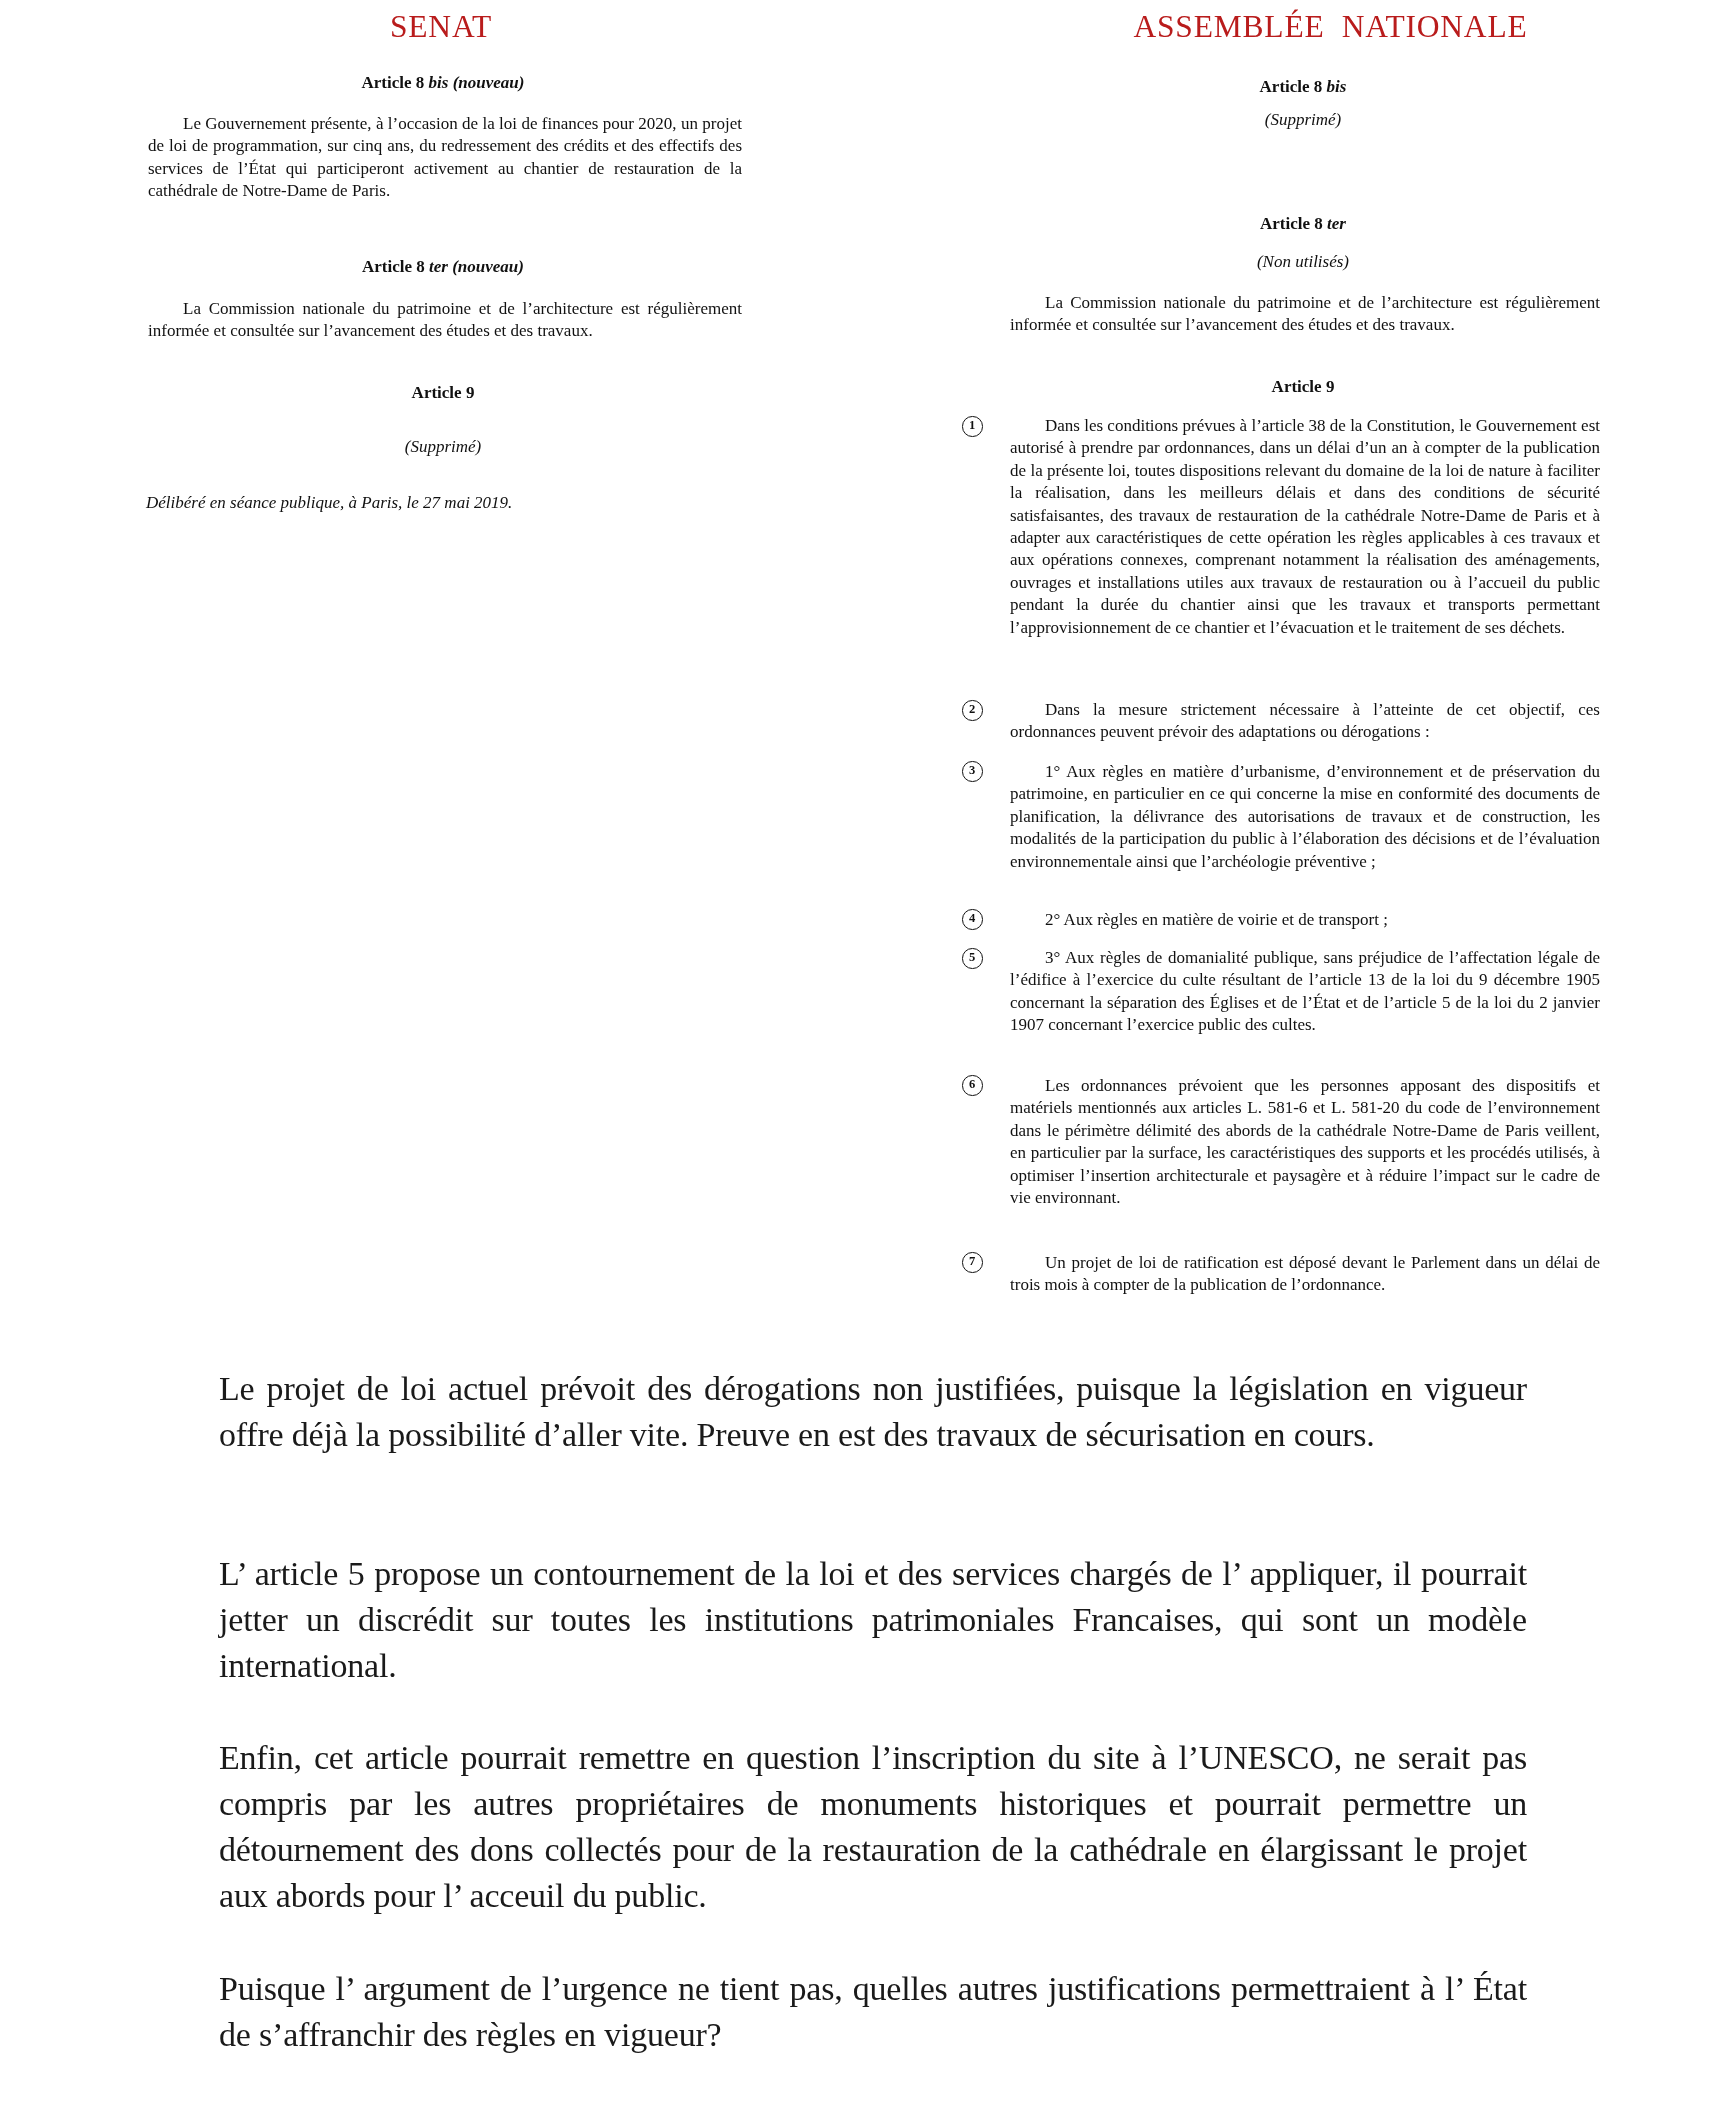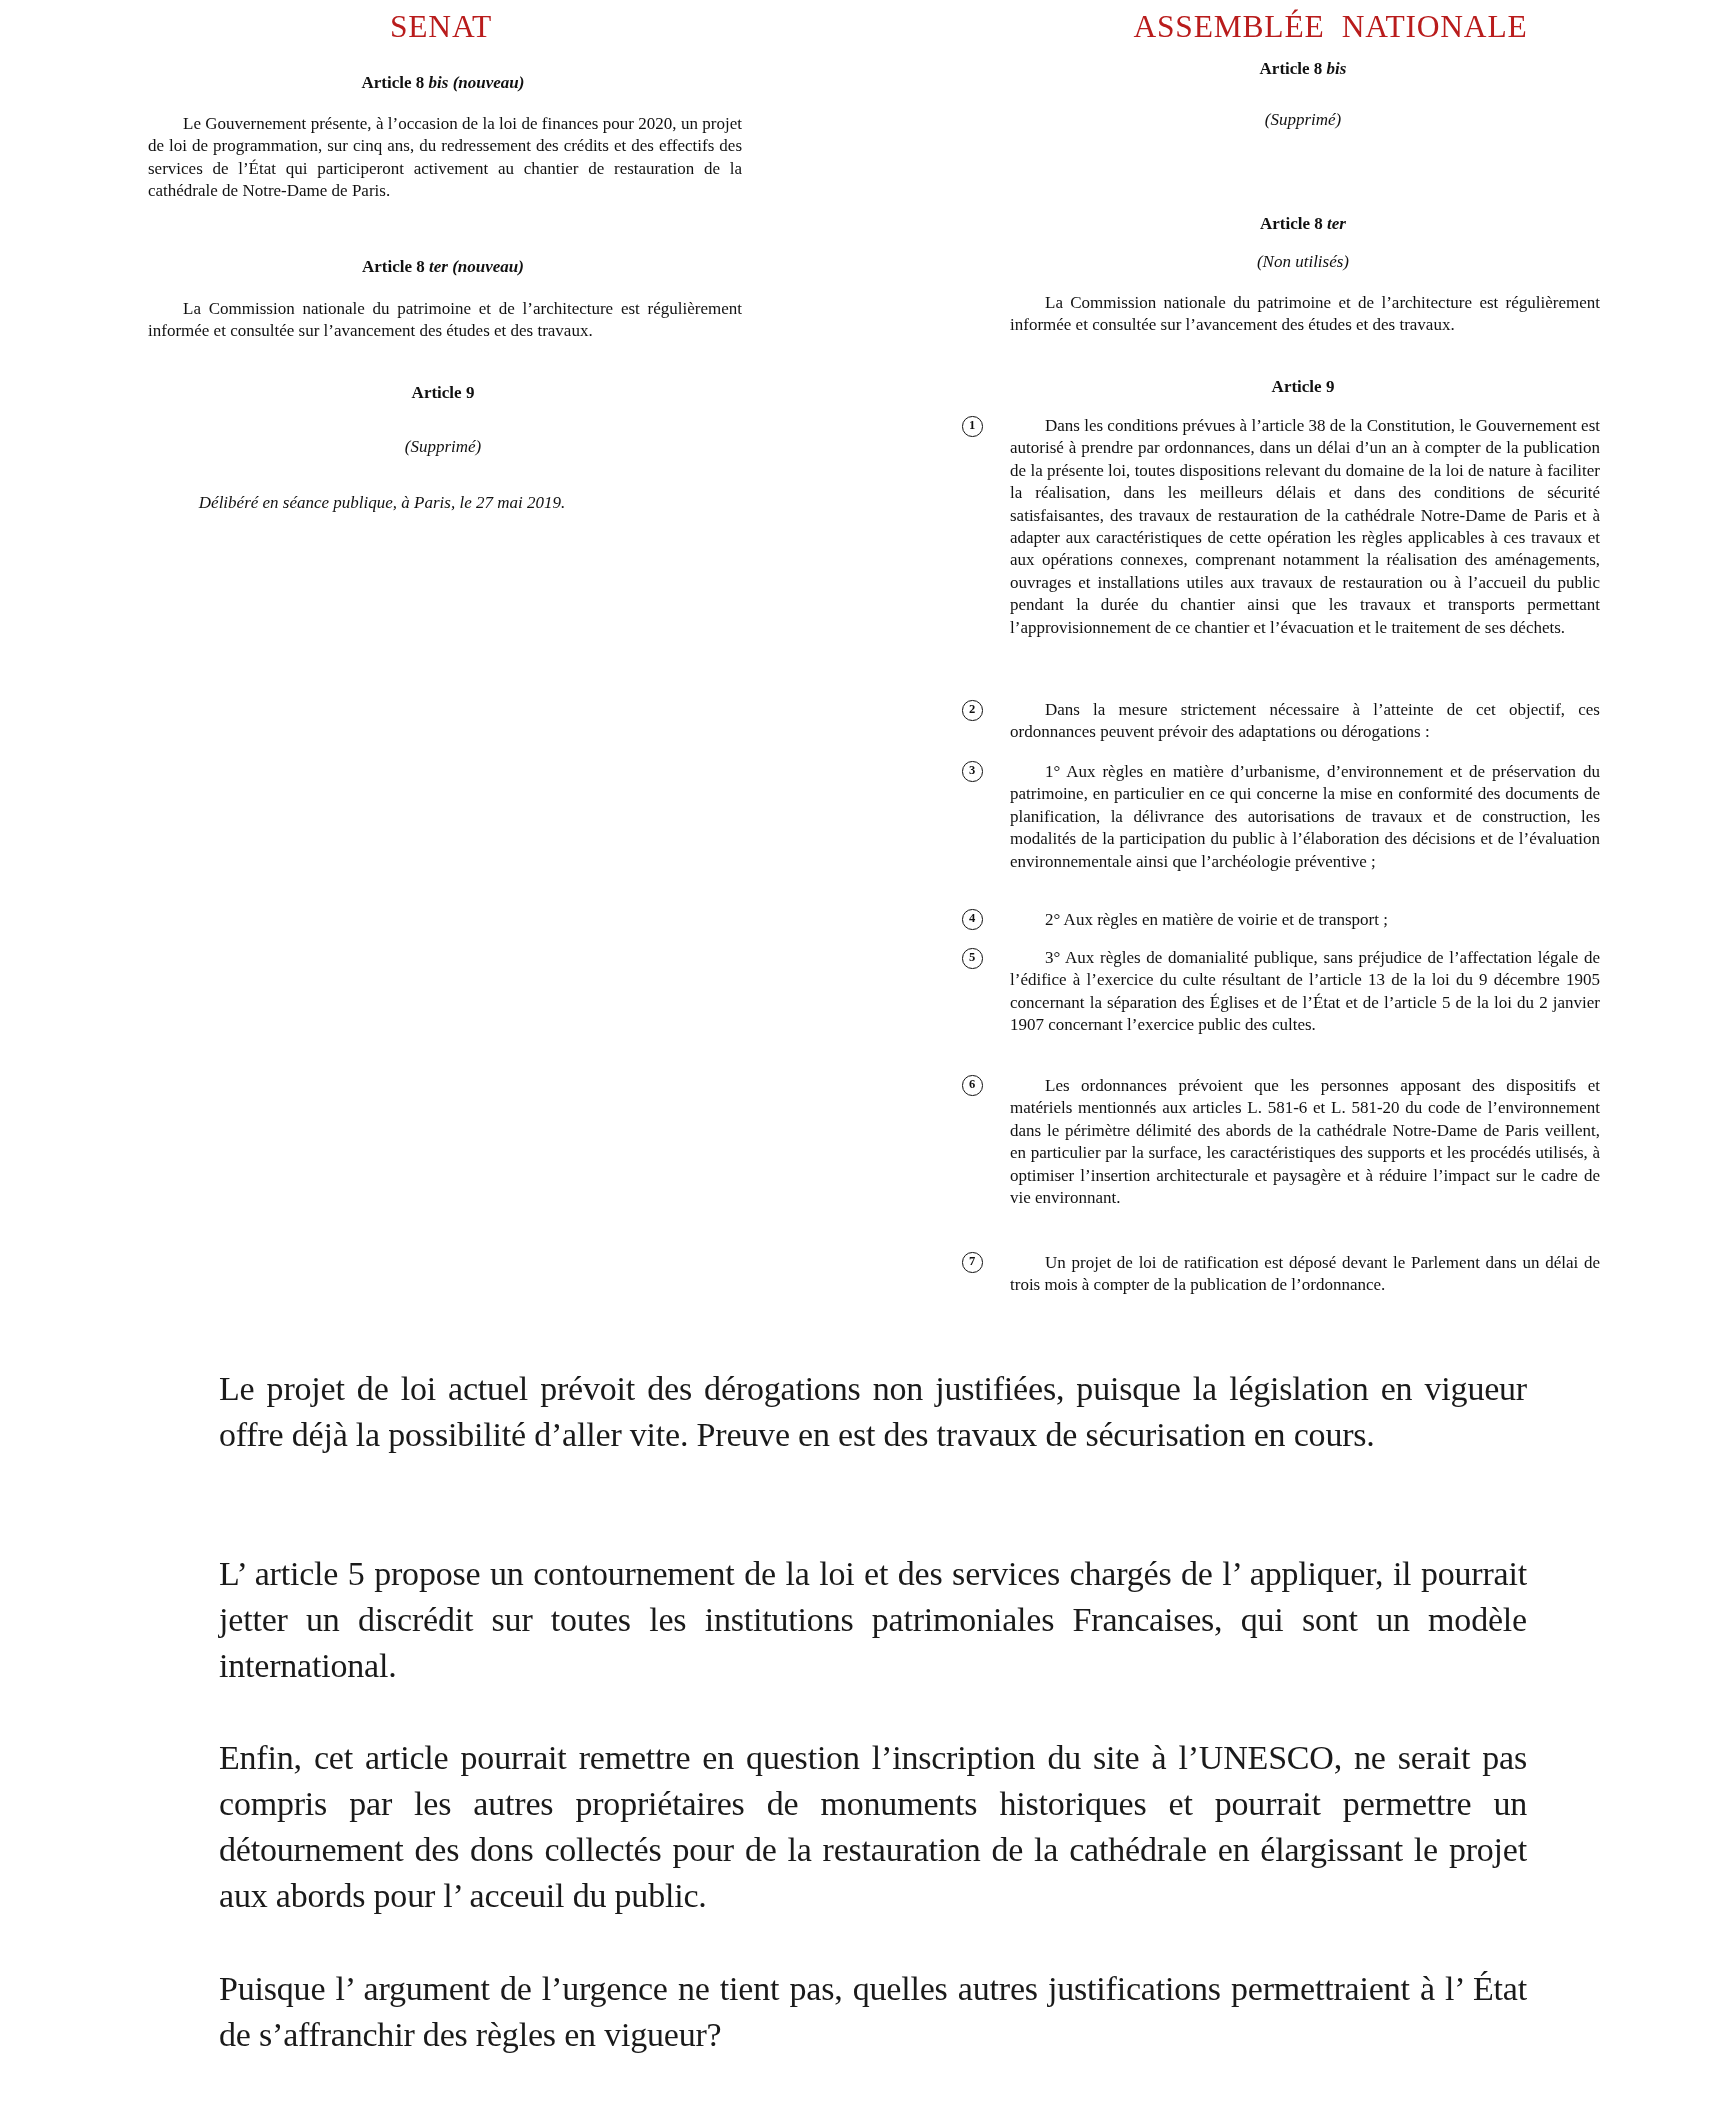--- a/index.html
+++ b/index.html
@@ -60,27 +60,27 @@
   <div class="art-h small sen-c" style="top:256px;">
     <span>Article 8</span>
     <i>ter</i>
     <i>(nouveau)</i>
   </div>
   <p class="para small sen" style="top:296px;">La Commission nationale du patrimoine et de l’architecture est régulièrement informée et consultée sur l’avancement des études et des travaux.</p>
 
   <div class="art-h small sen-c" style="top:382px;">Article 9</div>
   <div class="art-note small sen-c" style="top:436px;">(Supprimé)</div>
 
-  <div class="art-note small" style="top:492px; left:146px; width:472px; text-align:center;">Délibéré en séance publique, à Paris, le 27 mai 2019.</div>
+  <div class="art-note small" style="top:492px; left:146px; width:472px; text-align:left;">Délibéré en séance publique, à Paris, le 27 mai 2019.</div>
 </div>
 
 <div>
   <div id="an-title" class="col-title" style="white-space:pre;text-align:center;">ASSEMBLÉE  NATIONALE</div>
 
-  <div class="art-h small an-c" style="top:58px;">
+  <div class="art-h small an-c" style="top:76px;">
     <span>Article 8</span>
     <i>bis</i>
   </div>
   <div class="art-note small an-c" style="top:109px;">(Supprimé)</div>
 
   <div class="art-h small an-c" style="top:213px;">
     <span>Article 8</span>
     <i>ter</i>
   </div>
   <div class="art-note small an-c" style="top:251px;">(Non utilisés)</div>

